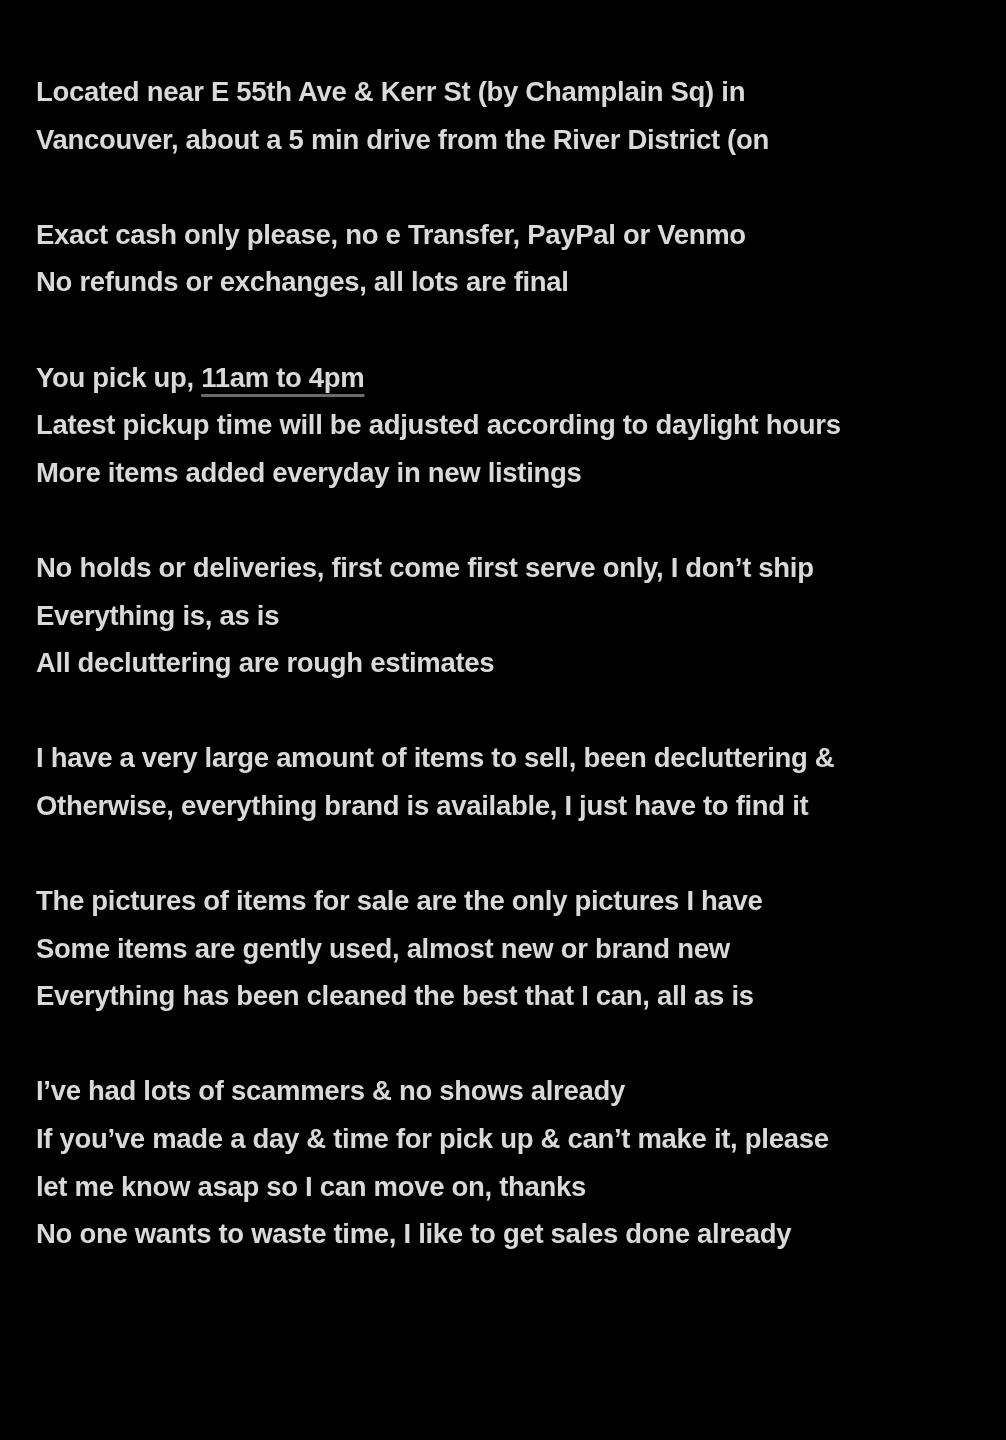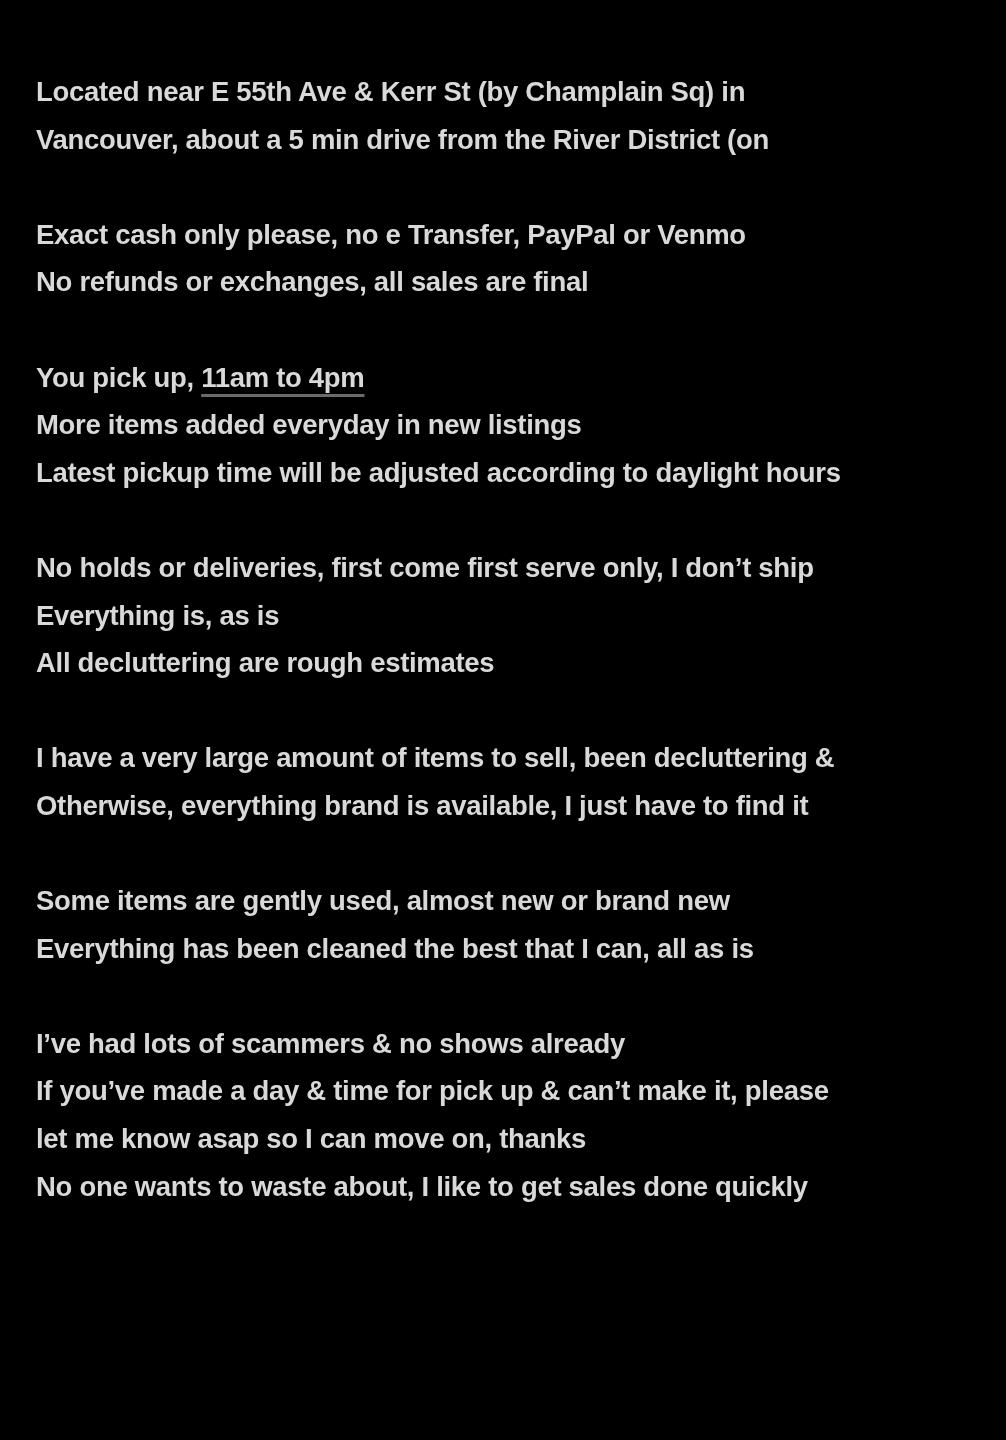--- a/index.html
+++ b/index.html
@@ -37,45 +37,46 @@
 
 <div class="canvas">
 
   <div class="para">
     <div class="line">Located near E 55th Ave &amp; Kerr St (by Champlain Sq) in</div>
     <div class="line">Vancouver, about a 5 min drive from the River District (on</div>
   </div>
 
   <div class="para">
     <div class="line">Exact cash only please, no e Transfer, PayPal or Venmo</div>
-    <div class="line">No refunds or exchanges, all sales are final</div>
+    <div class="line">No refunds or exchanges, all lots are final</div>
   </div>
 
   <div class="para">
     <div class="line"><span>You pick up, </span><span class="underlined">11am to 4pm</span></div>
+    <div class="line">Latest pickup time will be adjusted according to daylight hours</div>
     <div class="line">More items added everyday in new listings</div>
-    <div class="line">Latest pickup time will be adjusted according to daylight hours</div>
   </div>
 
   <div class="para">
     <div class="line">No holds or deliveries, first come first serve only, I don’t ship</div>
     <div class="line">Everything is, as is</div>
     <div class="line">All decluttering are rough estimates</div>
   </div>
 
   <div class="para">
     <div class="line">I have a very large amount of items to sell, been decluttering &amp;</div>
     <div class="line">Otherwise, everything brand is available, I just have to find it</div>
   </div>
 
   <div class="para">
+    <div class="line">The pictures of items for sale are the only pictures I have</div>
     <div class="line">Some items are gently used, almost new or brand new</div>
     <div class="line">Everything has been cleaned the best that I can, all as is</div>
   </div>
 
   <div class="para">
     <div class="line">I’ve had lots of scammers &amp; no shows already</div>
     <div class="line">If you’ve made a day &amp; time for pick up &amp; can’t make it, please</div>
     <div class="line">let me know asap so I can move on, thanks</div>
-    <div class="line">No one wants to waste about, I like to get sales done quickly</div>
+    <div class="line">No one wants to waste time, I like to get sales done already</div>
   </div>
 
 </div>
 
 </body></html>

